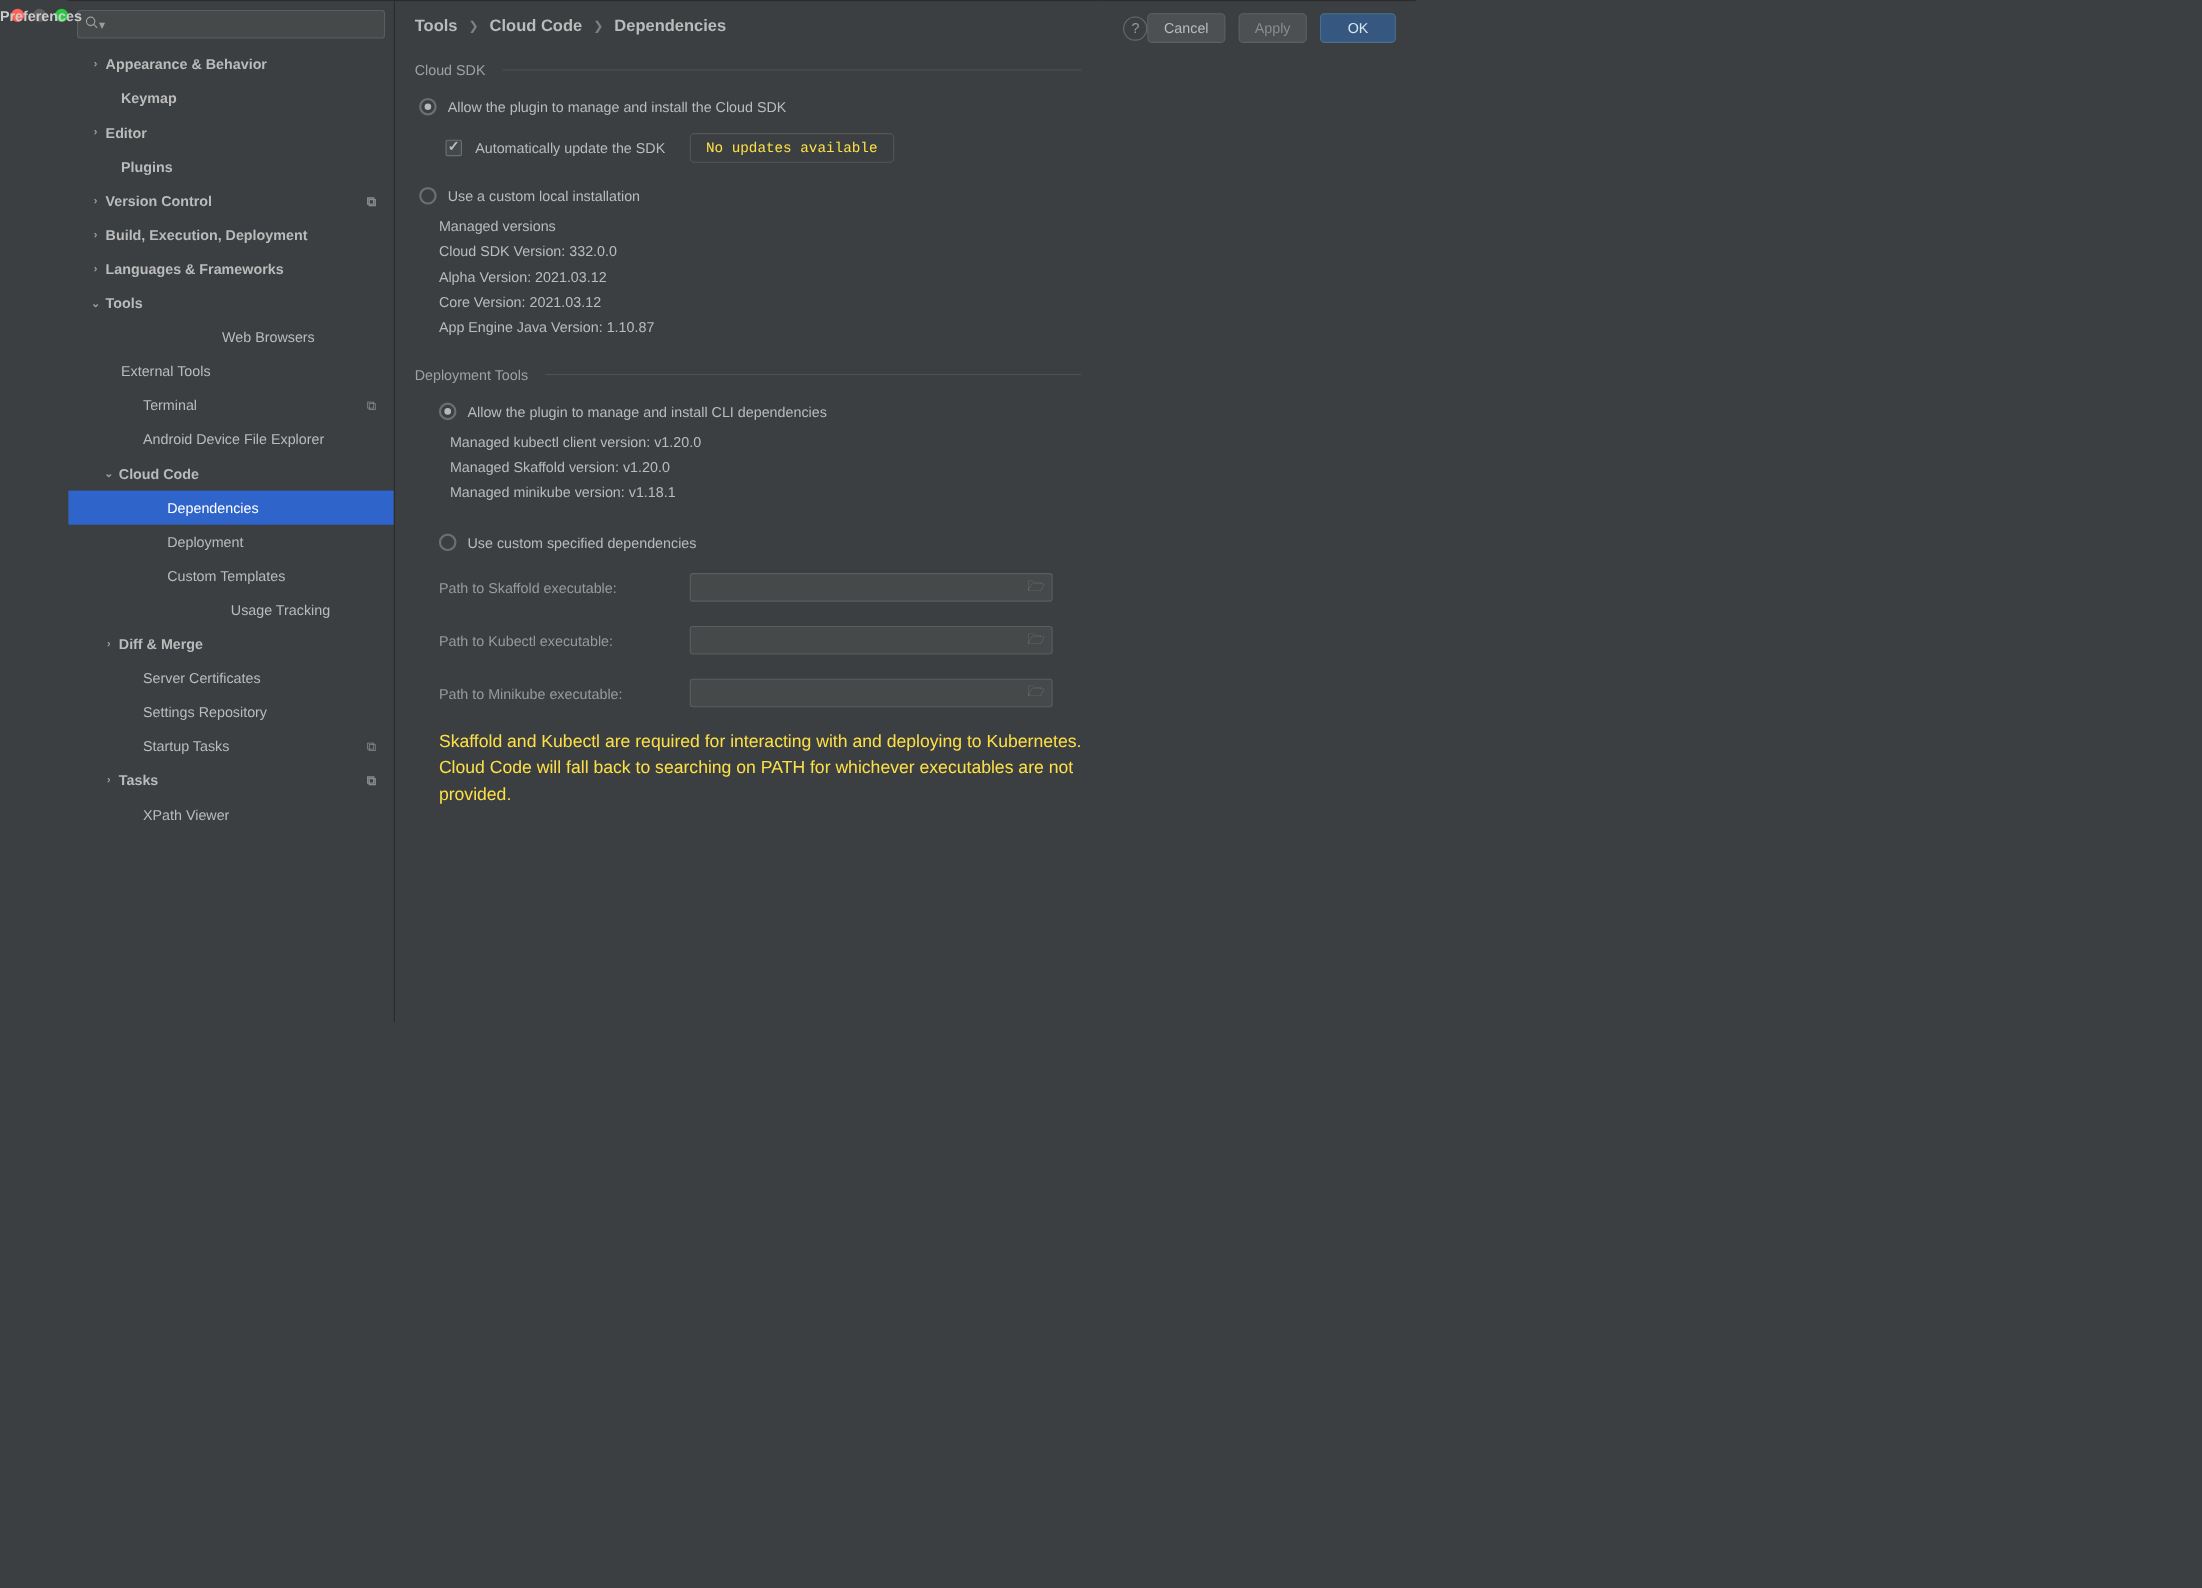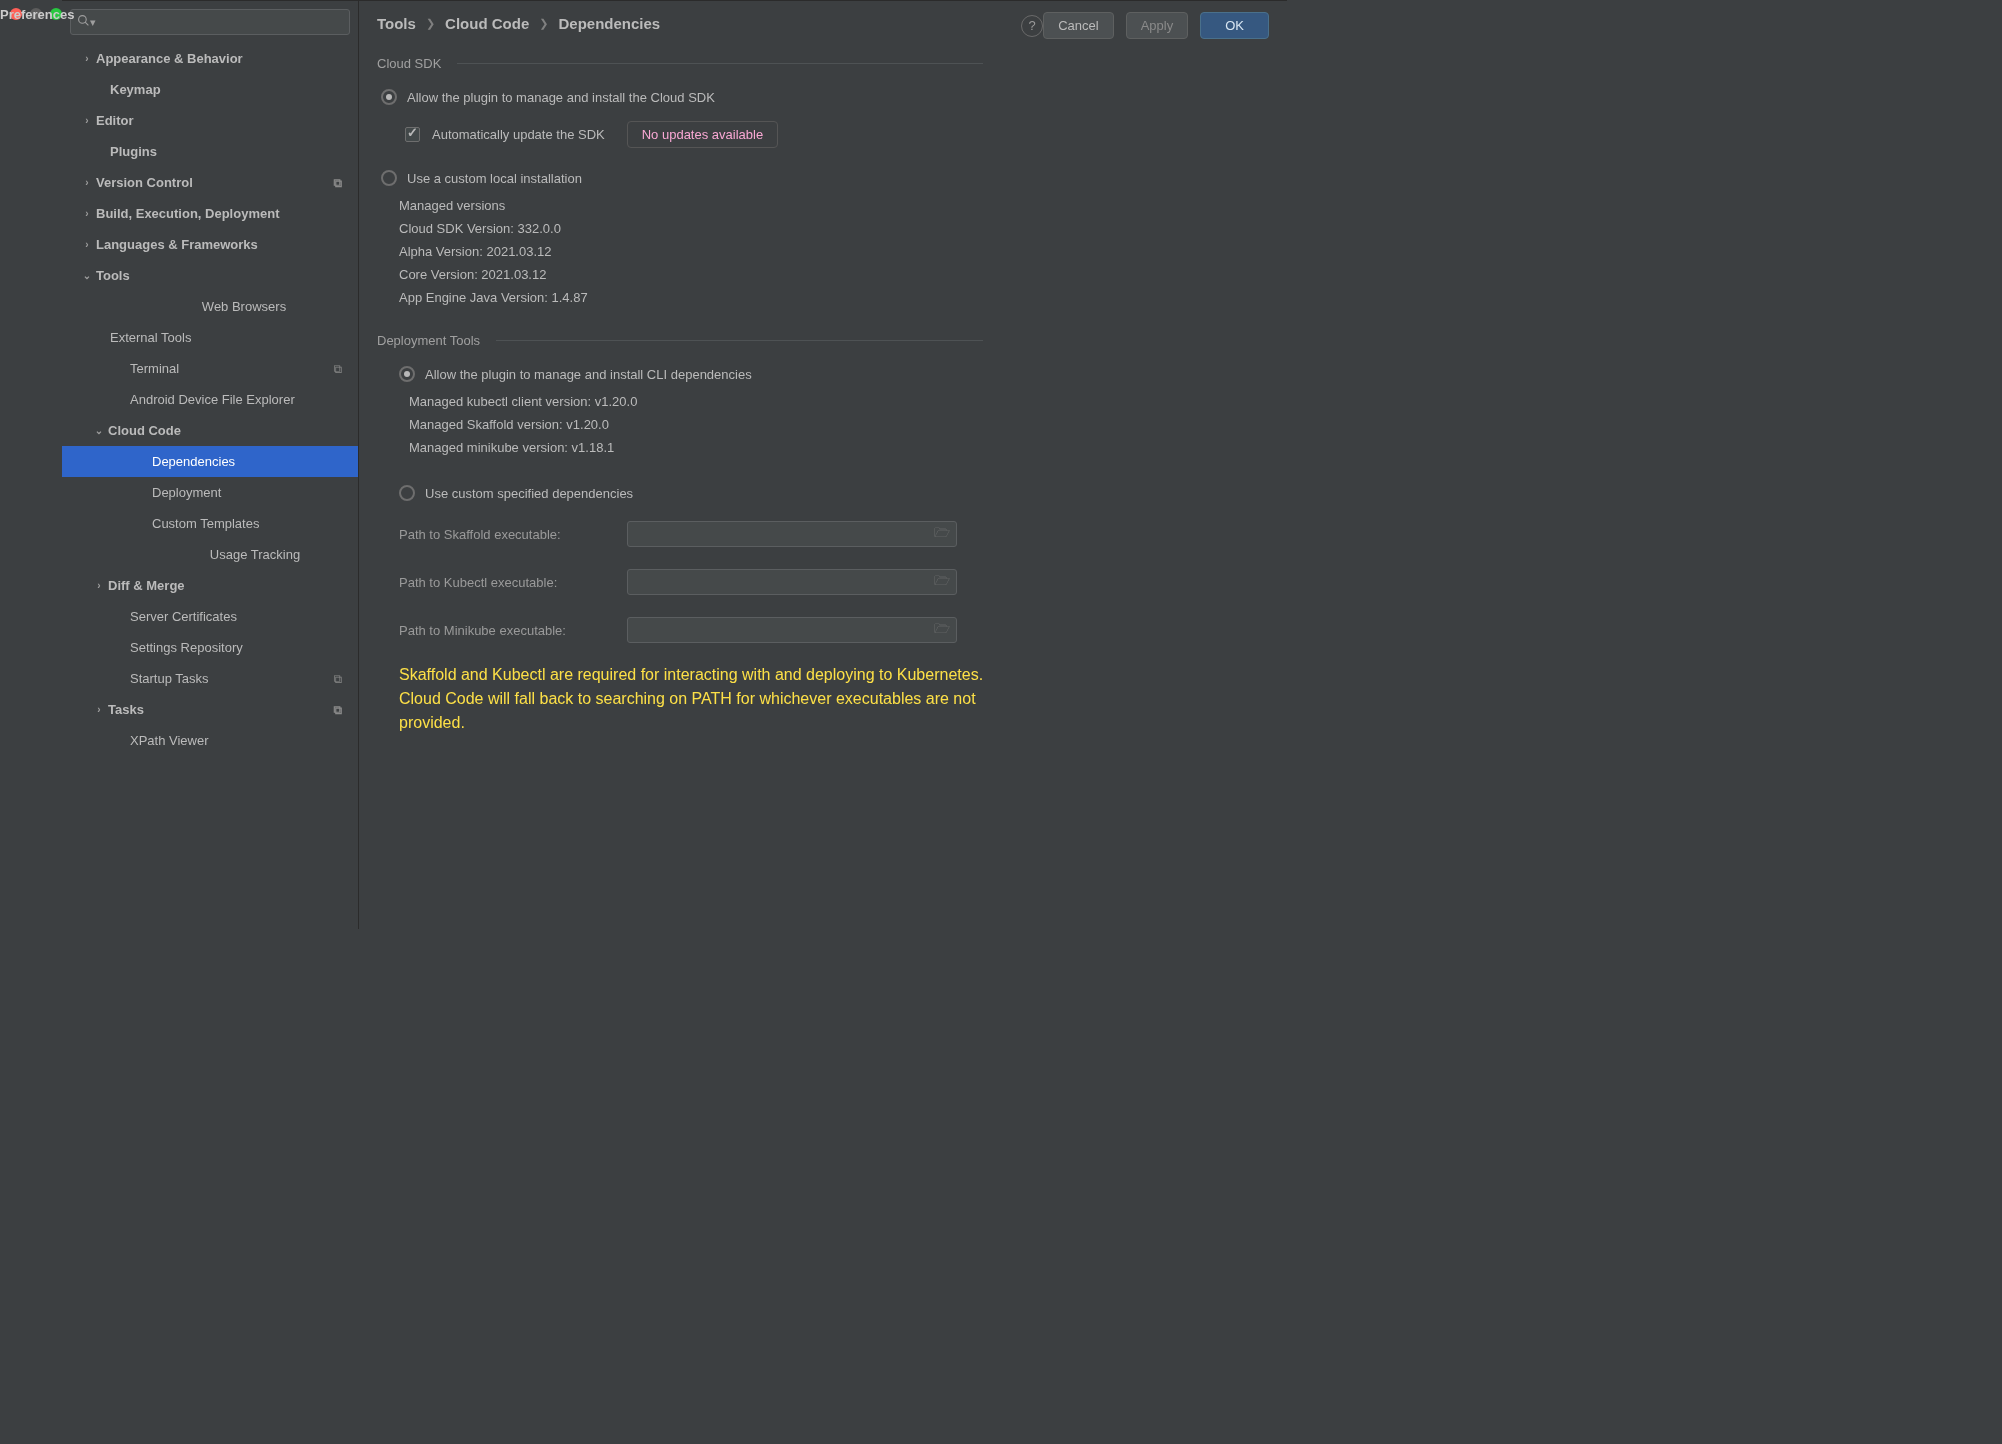--- a/index.html
+++ b/index.html
@@ -111,21 +111,21 @@
 .info-line { margin: 4px 0 4px 22px; color: #bbbbbb; font-size: 13px; }
 .btn {
   border: 1px solid #5e6060;
   background: #4c5052;
   color: #bbbbbb;
   border-radius: 4px;
   padding: 5px 14px;
   font-size: 13px;
   cursor: pointer;
 }
-.btn.disabled { color: #f9a8d4; border-color:#555; background: transparent; }
+.btn.disabled { color: #fde047; border-color:#555; background: transparent; font-family: Liberation Mono, monospace; }
 .path-row {
   display: flex; align-items: center; gap: 18px;
   margin: 12px 0 10px 22px;
 }
 .path-label { width: 210px; color: #9a9a9a; font-size: 13px; }
 .path-input {
   width: 330px; height: 26px;
   background: #45494a;
   border: 1px solid #5b5e60;
   border-radius: 3px;
@@ -299,21 +299,21 @@
         <button class="btn disabled" style="margin-left:10px;">No updates available</button>
       </div>
       <div class="opt-row" style="margin-top:14px;">
         <div class="radio"></div>
         <span>Use a custom local installation</span>
       </div>
       <div class="info-line">Managed versions</div>
       <div class="info-line">Cloud SDK Version: 332.0.0</div>
       <div class="info-line">Alpha Version: 2021.03.12</div>
       <div class="info-line">Core Version: 2021.03.12</div>
-      <div class="info-line">App Engine Java Version: 1.4.87</div>
+      <div class="info-line">App Engine Java Version: 1.10.87</div>
 
       <div class="section-head" style="margin-top:24px;">
         <span>Deployment Tools</span>
         <div class="line"></div>
       </div>
       <div class="opt-row" style="margin-left:22px;">
         <div class="radio checked"></div>
         <span>Allow the plugin to manage and install CLI dependencies</span>
       </div>
       <div class="info-line" style="margin-left:32px;">Managed kubectl client version: v1.20.0</div>

